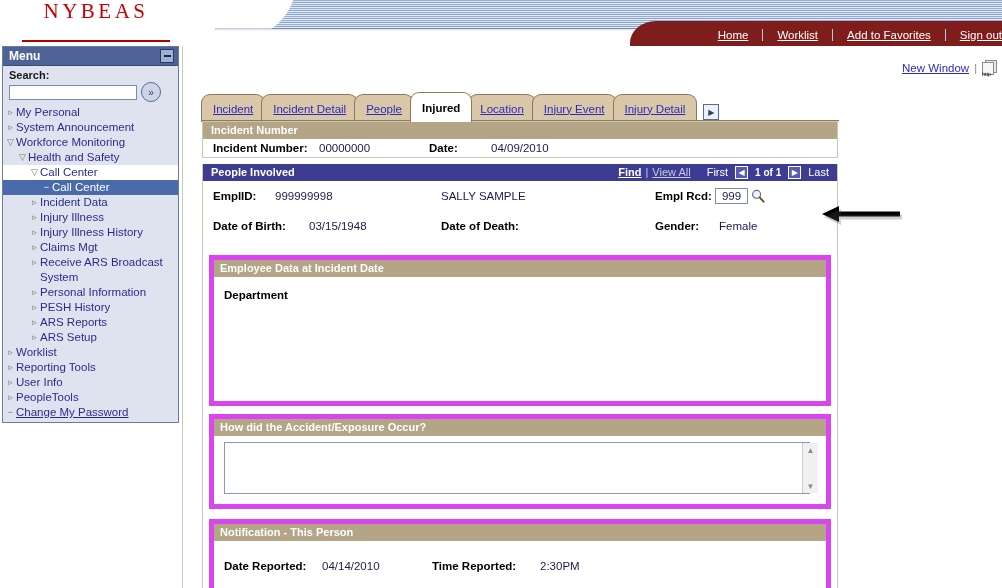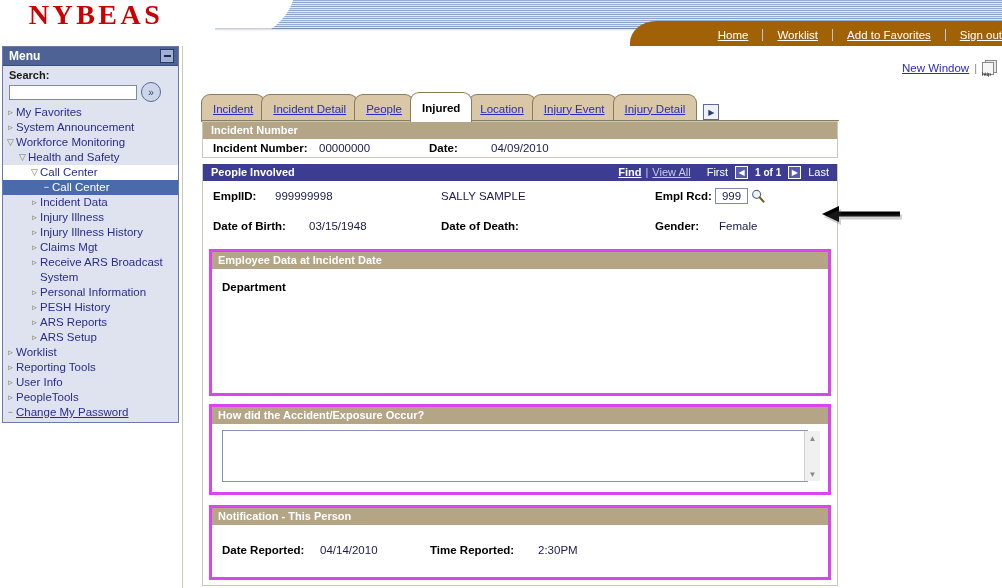--- a/index.html
+++ b/index.html
@@ -52,21 +52,21 @@
     left: 215px; top: 28px;
     width: 787px;
     height: 3px;
     background: linear-gradient(to bottom, rgba(120,130,160,0.45), rgba(255,255,255,0));
   }
   .navbar {
     position: absolute;
     left: 630px; top: 21px;
     width: 372px;
     height: 27px;
-    background: #a16207;
+    background: #7f1d1d;
     border-top-left-radius: 26px 22px;
   }
   .navbar-inner {
     position: absolute;
     right: 0; top: 0;
     height: 27px;
     display: flex;
     align-items: center;
   }
   .navlink {
@@ -84,22 +84,22 @@
   .logo {
     position: absolute;
     left: 22px; top: 1px;
     width: 148px;
     text-align: center;
     line-height: 1;
   }
   .logo-main {
     color: #cc0000;
     font-family: "Liberation Serif", serif;
-    font-size: 28px;
-    font-weight: bold;
+    font-size: 21px;
+    font-weight: normal;
     letter-spacing: 3.5px;
     border-bottom: 2px solid #b00000;
     padding-bottom: 18px;
     display: block;
   }
   .logo-sub {
     color: #111111;
     font-family: "Liberation Serif", serif;
     font-size: 12.5px;
     font-weight: bold;
@@ -416,22 +416,22 @@
   }
   .lookup-icon {
     width: 14px; height: 14px;
     margin-left: 3px;
     position: relative;
     cursor: pointer;
     display: inline-block;
   }
 
   .subgroup {
-    border: 3px solid #d946ef;
-    margin: 11px 6px 5px 6px;
+    border: 5px solid #d946ef;
+    margin: 17px 6px 5px 6px;
   }
   .subgroup-header {
     background: #b3a585;
     color: #ffffff;
     font-size: 11px;
     font-weight: bold;
     padding: 2px 0 2px 6px;
     line-height: 13px;
   }
   .subgroup-body {
@@ -514,21 +514,21 @@
       </span>
   </div>
   <div class="search-label">Search:</div>
   <div class="search-row">
     <input class="search-input" type="text" value="" style="">
     <span class="search-go">»</span>
   </div>
   <div class="menu-list">
     <div class="menu-item lvl1">
       <span class="caret">▹</span>
-      <span class="label">My Favorites</span>
+      <span class="label">My Personal</span>
     </div>
     <div class="menu-item lvl1">
       <span class="caret">▹</span>
       <span class="label">System Announcement</span>
     </div>
     <div class="menu-item lvl1">
       <span class="caret">▽</span>
       <span class="label">Workforce Monitoring</span>
     </div>
     <div class="menu-item lvl2">

